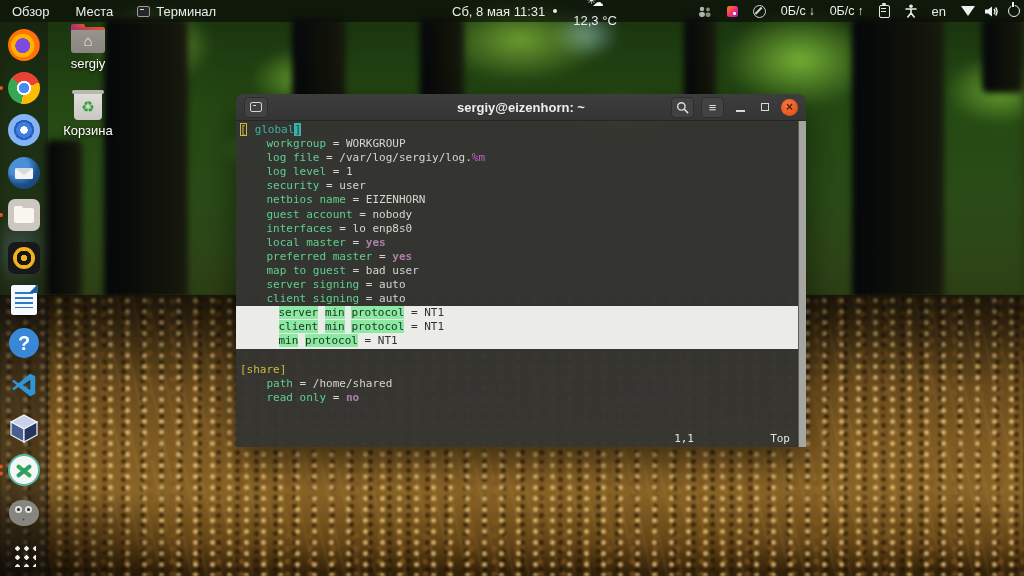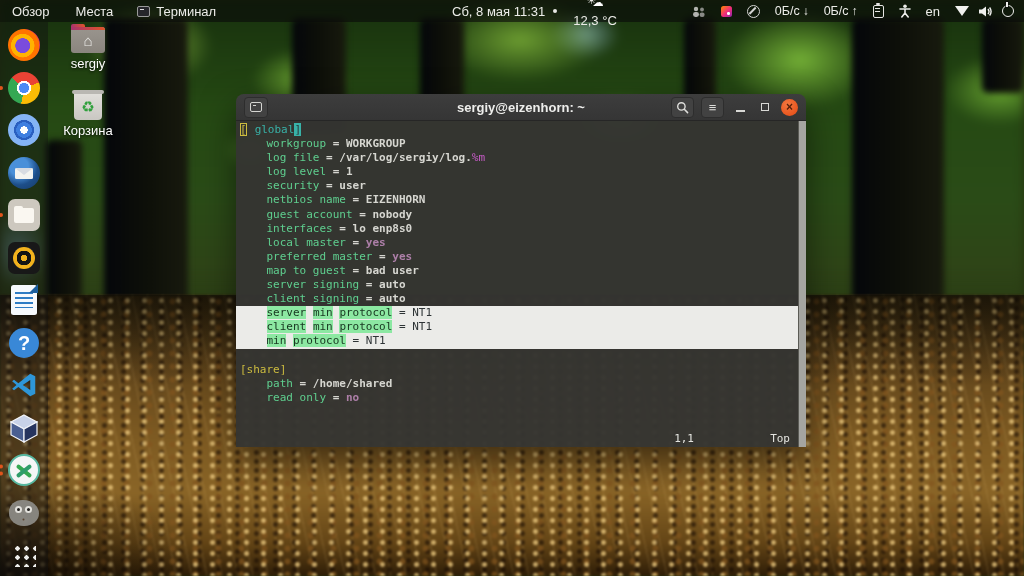--- a/index.html
+++ b/index.html
@@ -55,21 +55,21 @@
   .tb-app { margin-left:16px; gap:6px; }
   .term-mini-icon { display:inline-block; width:13px; height:11px; background:#26262b; border:1px solid #9a9a9a; border-radius:2px; position:relative; }
   .term-mini-icon::before { content:""; position:absolute; left:2px; top:2px; width:4px; height:1.5px; background:#dcdcdc; }
   .tb-center { position:absolute; left:452px; top:0; height:22px; display:flex; align-items:center; }
   .clock { font-size:13px; }
   .notif-dot { width:4px; height:4px; border-radius:50%; background:#e8e8e4; margin-left:8px; }
   .weather { display:flex; align-items:center; margin-left:16px; gap:3px;flex-direction:column; }
   .weather-icon { position:relative; width:17px; height:15px; display:inline-block; }
   .w-sun::before { content:"☀"; position:absolute; left:0; top:-1px; color:#efefec; font-size:11px; }
   .w-cloud::before { content:"☁"; position:absolute; left:6px; top:1px; color:#ffffff; font-size:11px; }
-  .tb-right { position:absolute; right:0; top:0; height:22px; display:flex; align-items:center; gap:15px; padding-right:10px; }
+  .tb-right { position:absolute; right:0; top:0; height:22px; display:flex; align-items:center; gap:15px; padding-right:4px; }
   .tray-people { width:15px; height:13px; opacity:.85; }
   .tray-cube { width:11px; height:11px; border-radius:2.5px;
     background:linear-gradient(135deg,#ff8a00 0%,#ef2a7b 55%,#8e24aa 100%); position:relative; }
   .tray-cube::after { content:""; position:absolute; right:2px; bottom:2px; width:2.5px; height:2.5px; background:#fff; border-radius:50%; }
   .tray-prohibit { width:13px; height:13px; border:1.6px solid #d4d4d2; border-radius:50%; position:relative; }
   .tray-prohibit::before { content:""; position:absolute; left:0.5px; top:4px; width:8.5px; height:1.6px; background:#d4d4d2; transform:rotate(-45deg); }
   .net-group { display:flex; align-items:center; gap:3px; font-size:12.5px; }
   .net-arrow { font-size:12px; font-weight:bold; }
   .clipboard-icon { width:11px; height:13px; border:1.4px solid #e6e6e3; border-radius:2px; position:relative; }
   .clipboard-icon::before { content:""; position:absolute; left:2px; top:-3px; width:4px; height:2.5px; background:#e6e6e3; border-radius:1px; }
@@ -164,22 +164,22 @@
   .close-btn { width:17px; height:17px; border-radius:50%; background:radial-gradient(circle at 38% 32%, #f4773f, #e8561f 70%);
     display:flex; align-items:center; justify-content:center; }
   .close-glyph { color:#56200a; font-size:12px; font-weight:bold; line-height:1; margin-top:-1px; }
 
   .term-body { position:relative; height:326px; background:rgba(53,53,50,.97); overflow:hidden; }
   .term-scrollbar { position:absolute; right:0; top:0; bottom:0; width:8px; background:#a5a5a1; border-left:1px solid #5b5b55; }
   #term-content { position:absolute; left:4px; top:2px; right:8px;
     font-family:"DejaVu Sans Mono", monospace; font-size:11px; line-height:14.1px; }
   .line { height:14.1px; white-space:pre; color:#d6d6d0; }
   .line span { white-space:pre; }
-  .line.sel { background:#ebebe8; margin-right:-4px; padding-right:4px; margin-left:-4px; padding-left:4px; }
-  .c-plain { color:#d6d6d0;font-weight:bold; }
+  .line.sel { background:#ebebe8; margin-right:-4px; padding-right:4px; margin-left:-4px; padding-left:16px; }
+  .c-plain { color:#d6d6d0; }
   .c-key { color:#5fcf8f; }
   .c-bool { color:#ad7fa8;font-weight:bold; }
   .c-magenta { color:#c75bc7; }
   .c-section { color:#cdbc3f;text-align:center; }
   .c-teal { color:#38b2a8;margin-left:8px; }
   .c-cursor { color:#cdbc3f; box-shadow:inset 0 0 0 1px #cdbc3f; }
   .c-match { background:#38b2a8; color:#2e3436; }
   .c-sel { color:#2e3436; }
   .c-hl { background:#8ce8a2; color:#17351f; }
   .term-status { position:absolute; left:0; right:8px; bottom:1px; height:14px;

